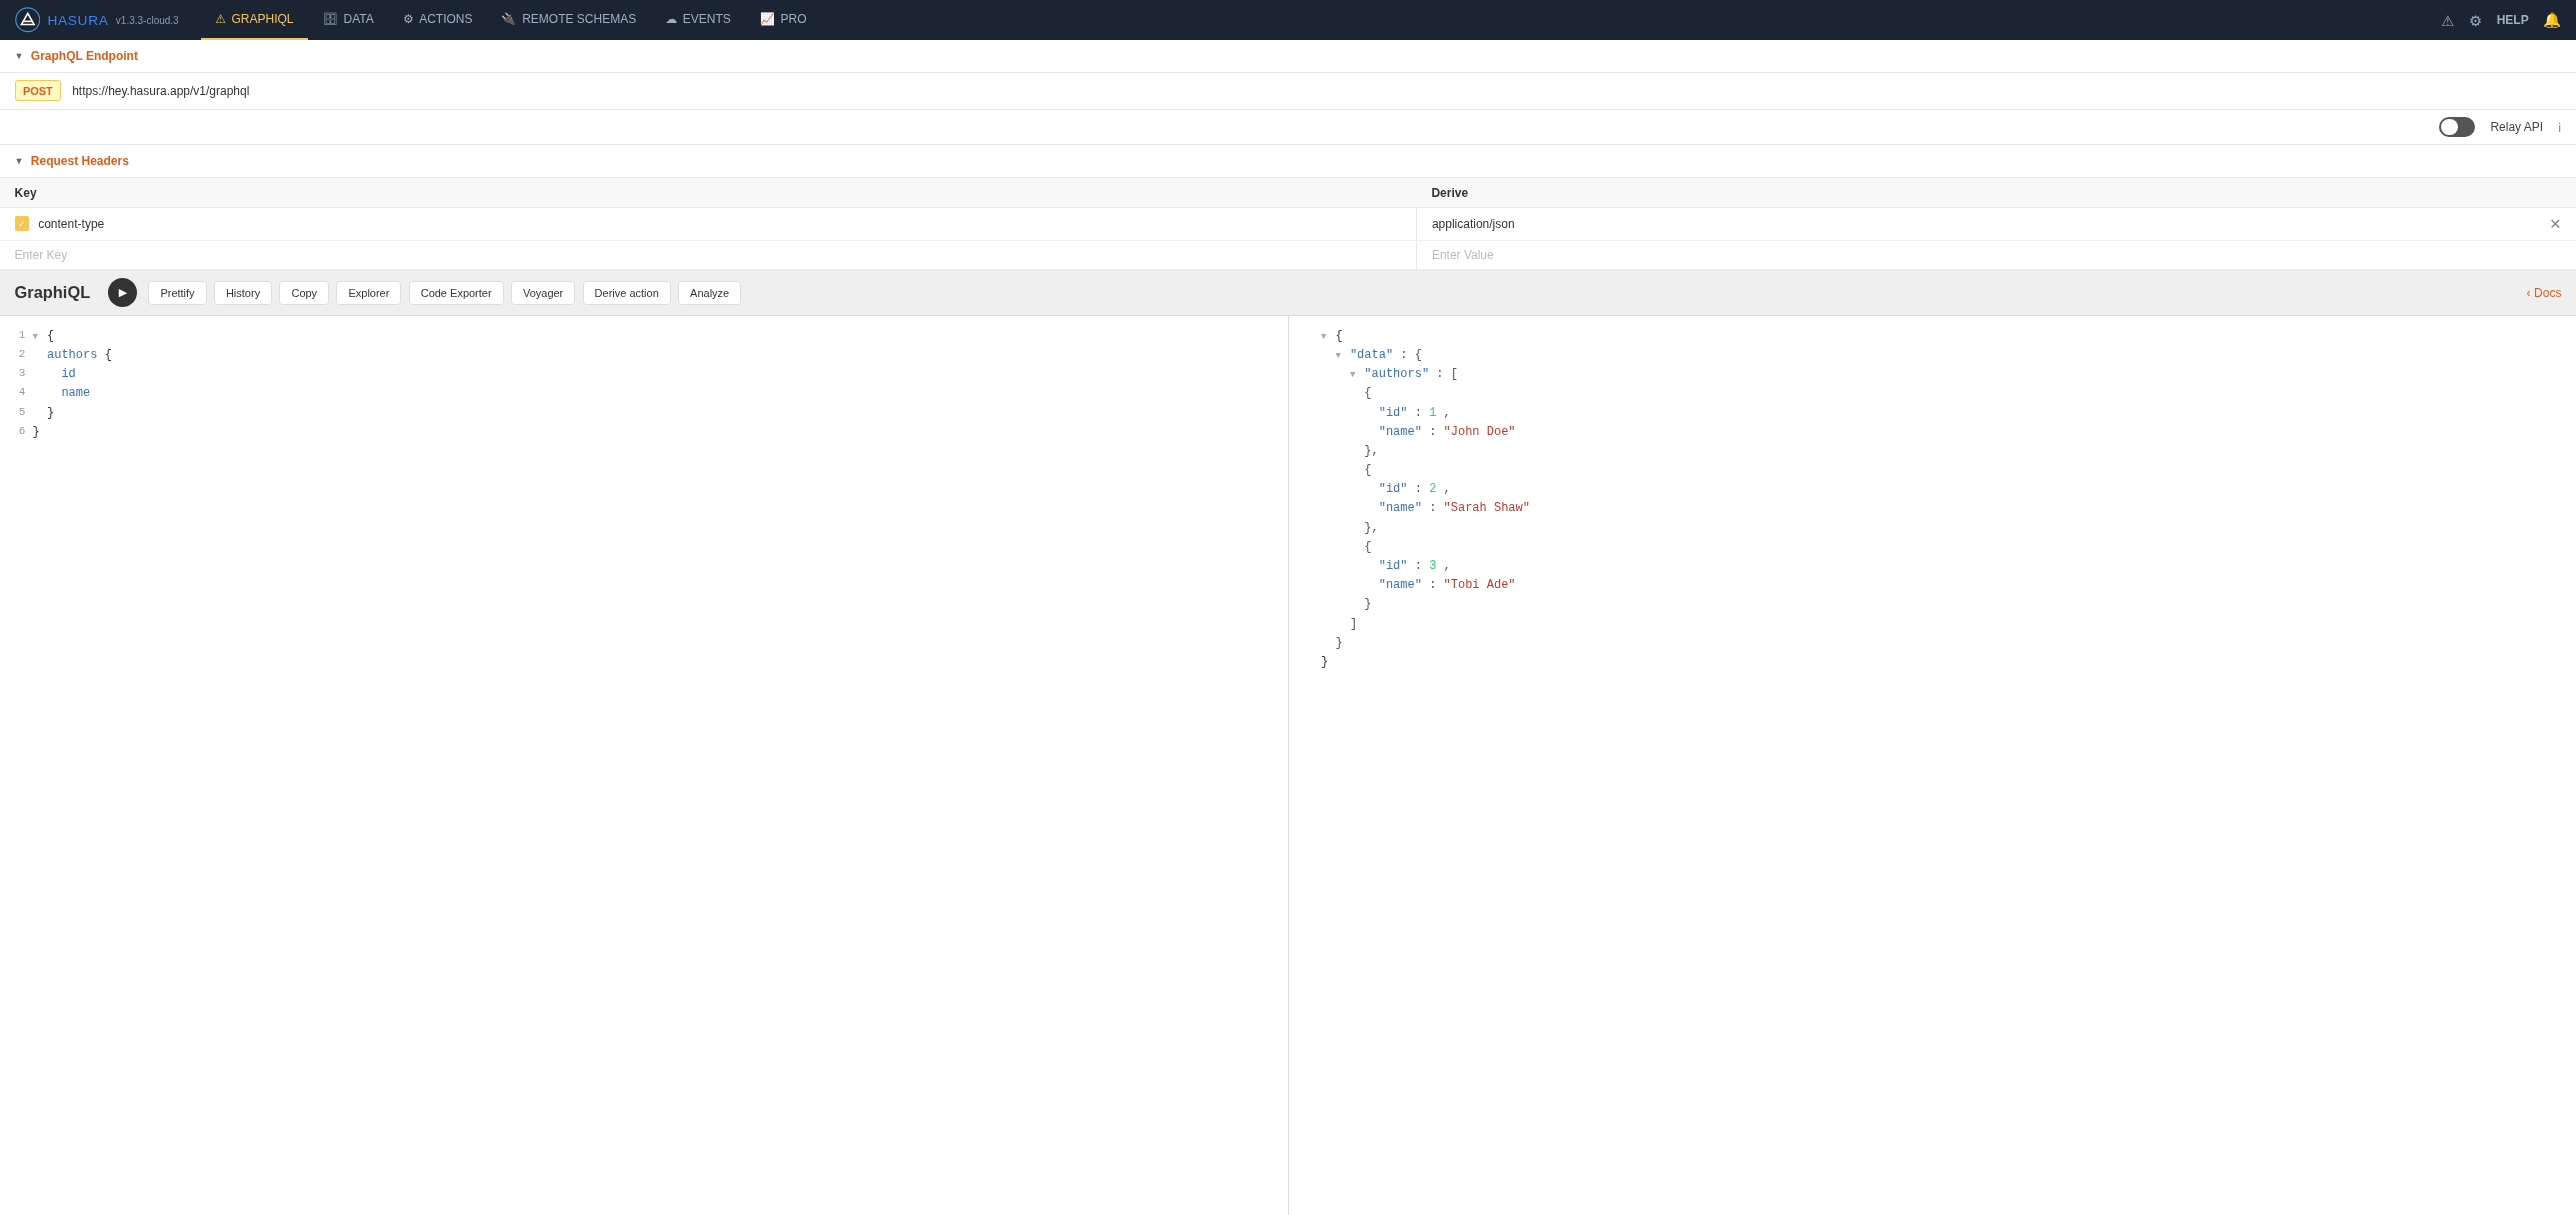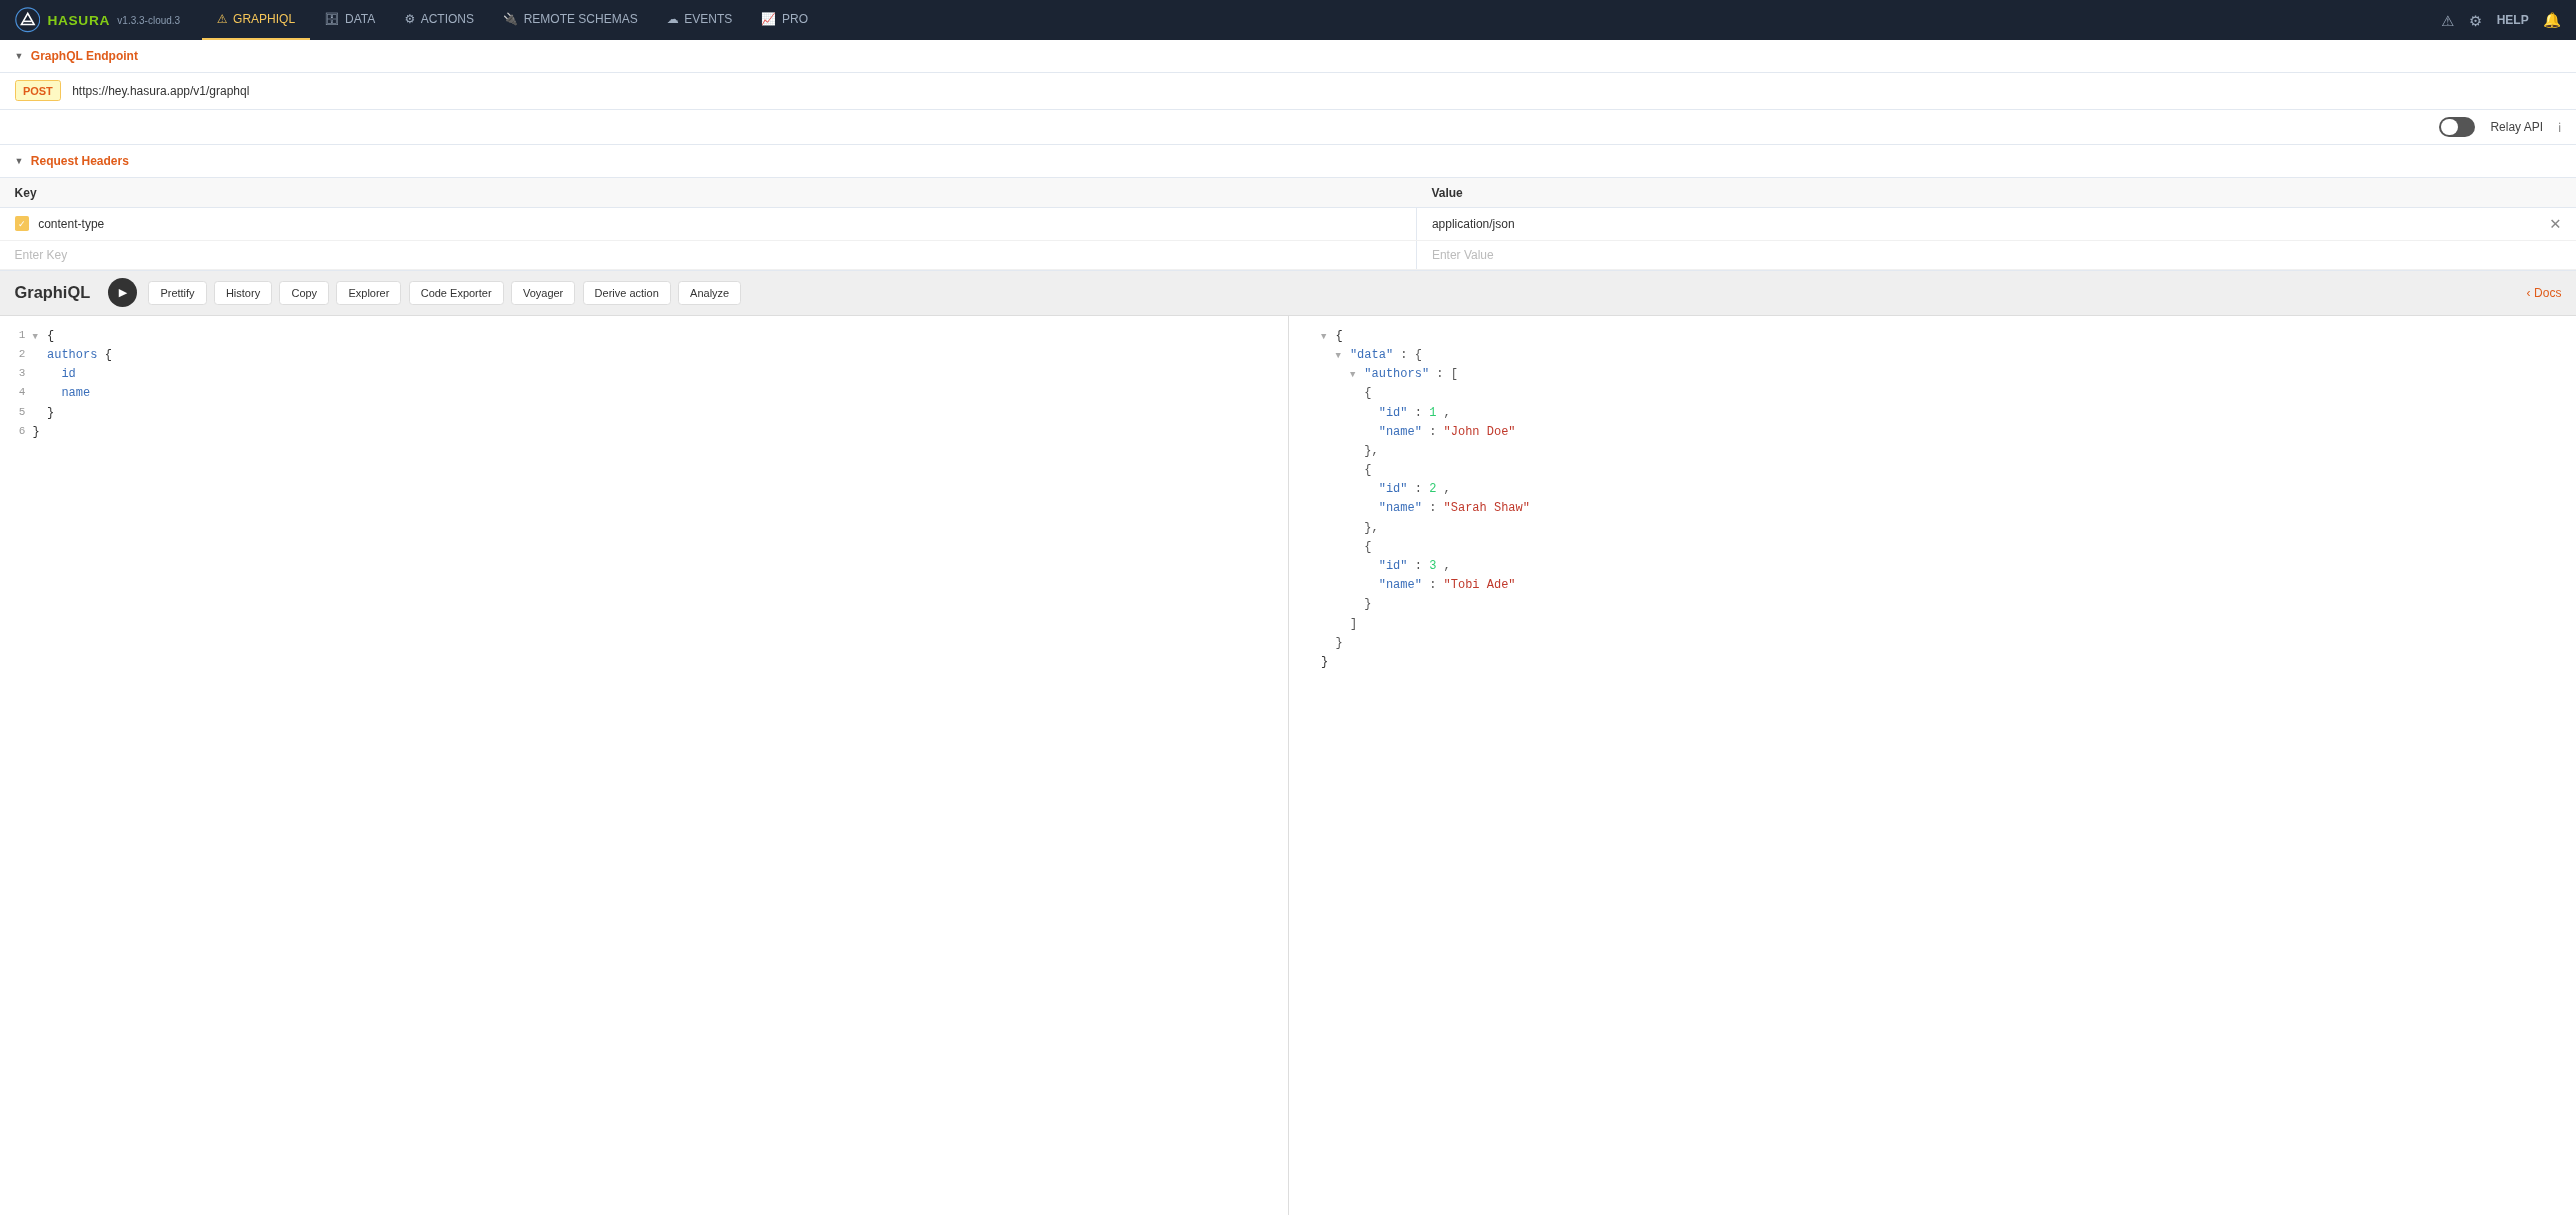--- a/index.html
+++ b/index.html
@@ -295,21 +295,21 @@
 </head>
 <body>
 
 <nav class="top-nav">
   <div class="nav-logo">
     <svg class="nav-logo-icon" viewBox="0 0 32 32" fill="none">
       <circle cx="16" cy="16" r="15" fill="#1b2433" stroke="#4a90d9" stroke-width="1.5"></circle>
       <path d="M8 22 L16 8 L24 22 Z" fill="none" stroke="white" stroke-width="2"></path>
       <path d="M11 18 L21 18" stroke="white" stroke-width="2"></path>
     </svg>
-    <span style="color:#84cc16;font-weight:700;font-size:13.7px;letter-spacing:0.05em;">HASURA</span>
+    <span style="color:#3b82f6;font-weight:400;font-size:13.7px;letter-spacing:0.05em;">HASURA</span>
     <span class="nav-version">v1.3.3-cloud.3</span>
   </div>
 
   <div class="nav-items">
     <a class="nav-item active">
       <span style="color:#f6c659;">⚠</span>
       <span>GRAPHIQL</span>
     </a>
     <a class="nav-item">
       <span>🗄</span>
@@ -364,21 +364,21 @@
   <div class="req-headers-section">
     <div class="section-header">
       <span class="chevron-icon">▼</span>
       <span class="section-header-title">Request Headers</span>
     </div>
 
     <table class="headers-table">
       <thead>
         <tr>
           <th>Key</th>
-          <th>Value</th>
+          <th>Derive</th>
         </tr>
       </thead>
       <tbody>
         <tr>
           <td>
             <div class="key-cell">
               <div class="checkbox-checked">✓</div>
               <span>content-type</span>
             </div>
           </td>

